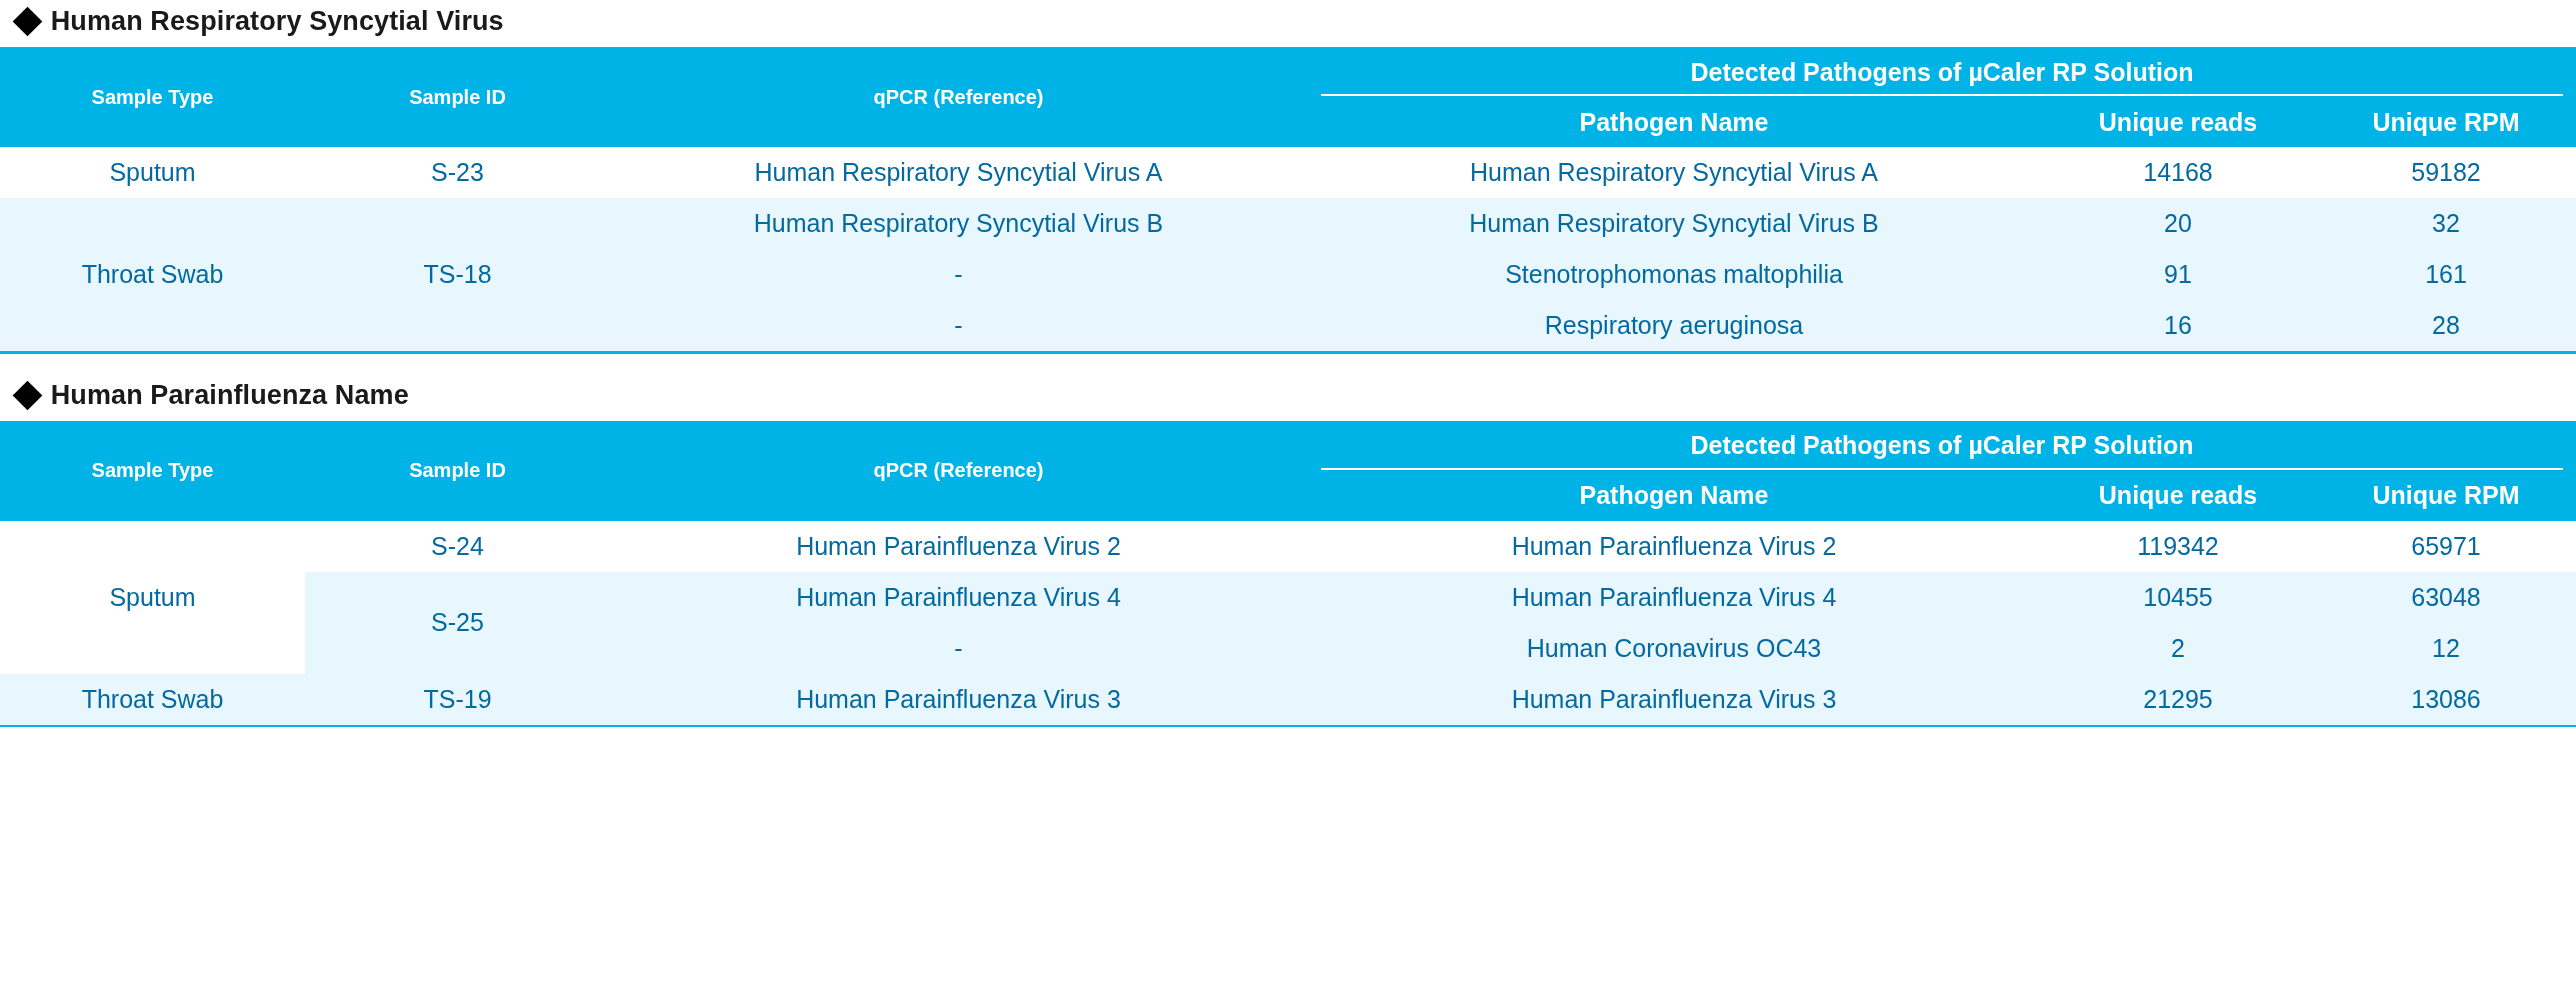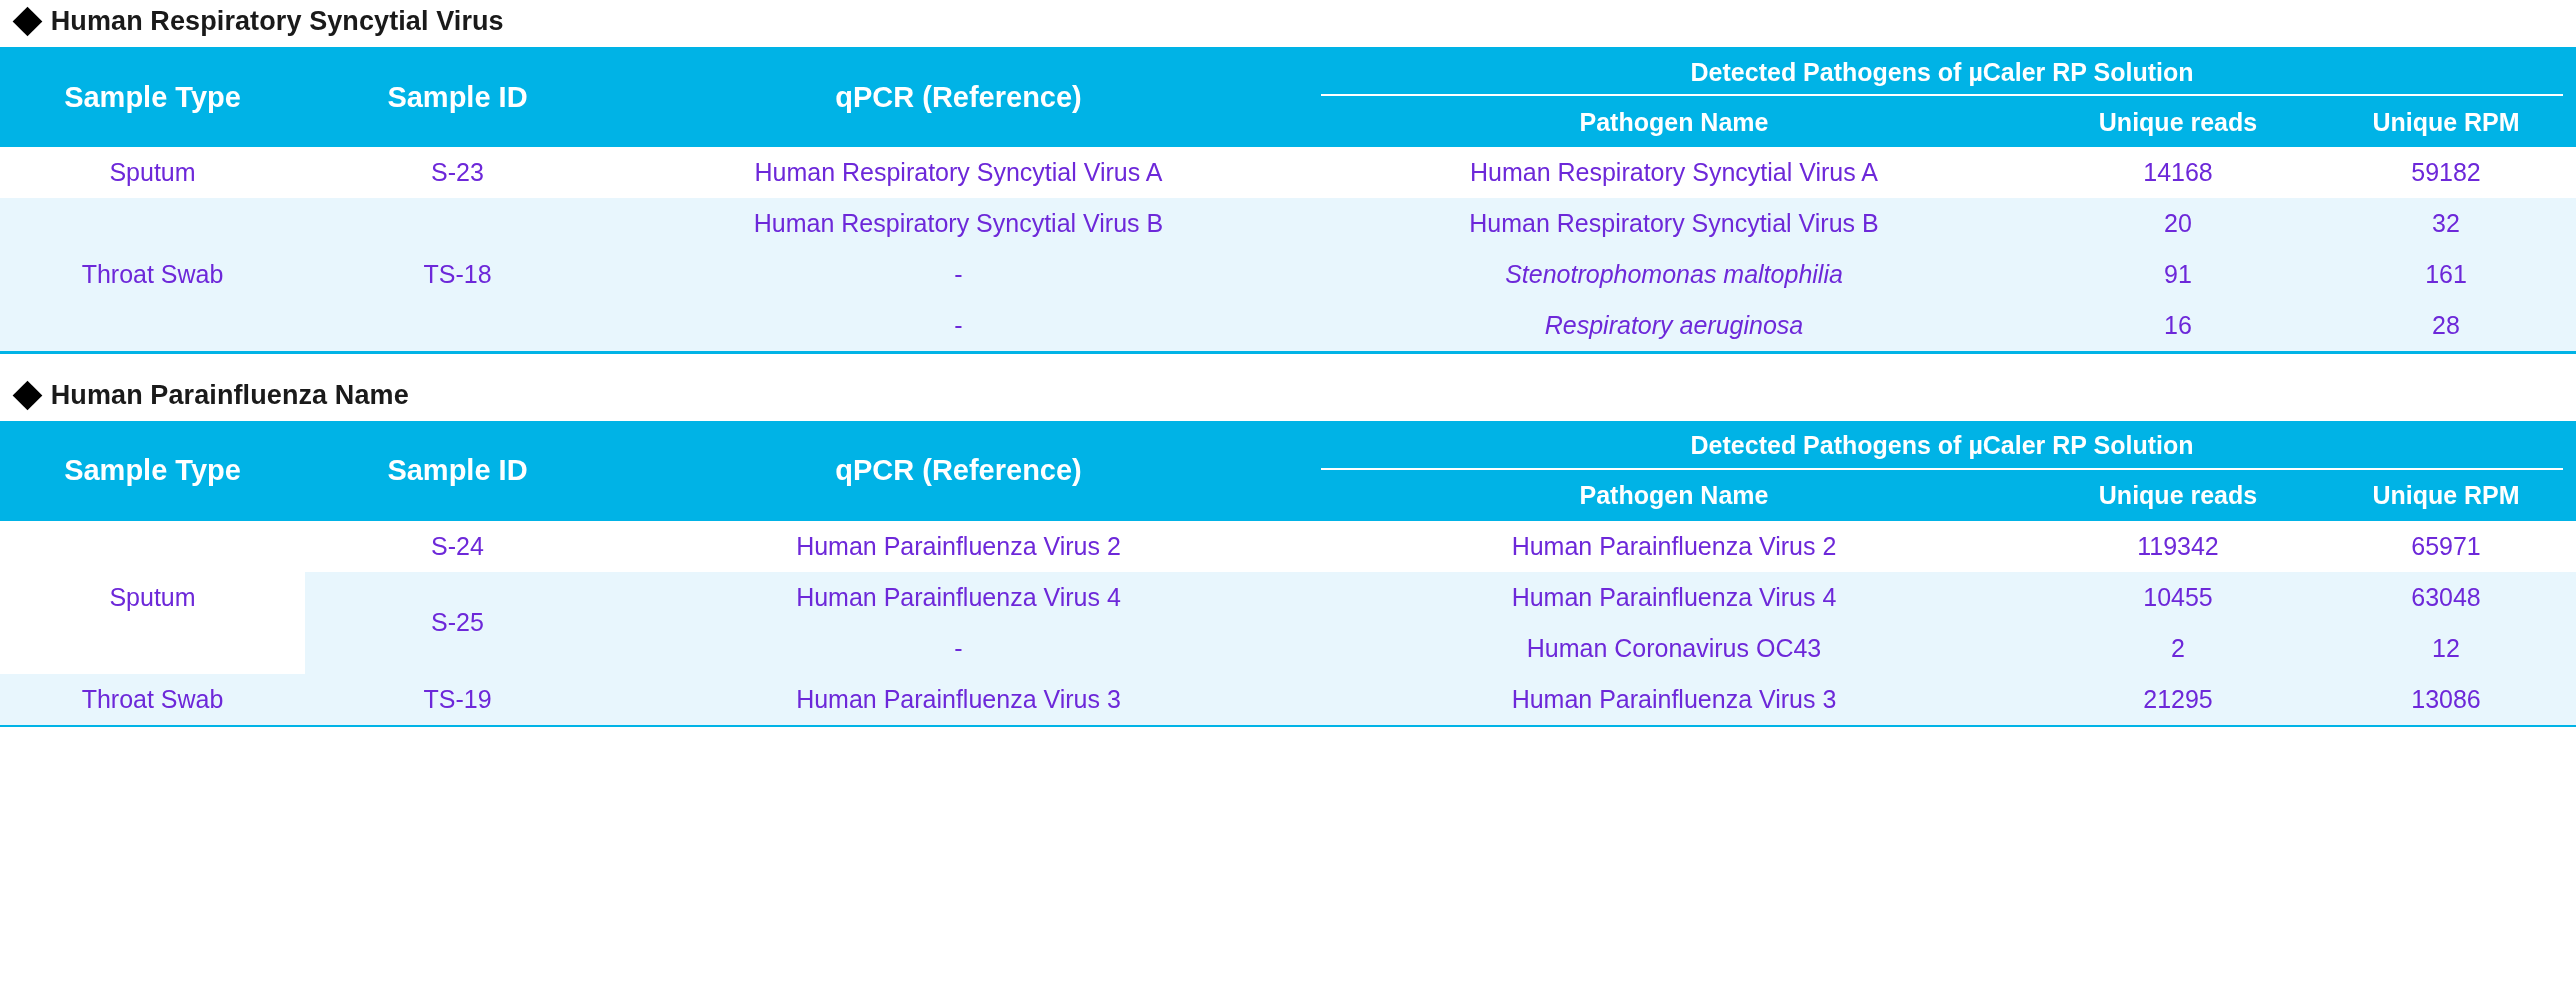--- a/index.html
+++ b/index.html
@@ -58,21 +58,21 @@
   thead th {
     background: #00b3e6;
     color: #ffffff;
     font-weight: bold;
     text-align: center;
     padding: 0;
     vertical-align: middle;
   }
   th.top-left-group {
     height: 100px;
-    font-size: 29px;
+    font-size: 20px;
   }
   th.detected-group {
     height: 50px;
     font-size: 25px;
     position: relative;
   }
   th.detected-group .underline {
     position: absolute;
     left: 13.7px;
     right: 13.7px;
@@ -83,31 +83,30 @@
   th.sub {
     height: 50px;
     font-size: 25px;
   }
   tbody td {
     text-align: center;
     vertical-align: middle;
     padding: 0;
     height: 51px;
     font-size: 25px;
-    color: #6d28d9;
+    color: #0369a1;
     border: none;
   }
   tbody tr.alt td {
     background: #e8f6fd;
   }
   tbody td.white-cell {
     background: #ffffff;
   }
   td.italic {
-    font-style: italic;
   }
   .bottom-rule {
     height: 2.5px;
     background: #00b3e6;
     width: 2576px;
   }
 </style>
 </head>
 <body>
 

